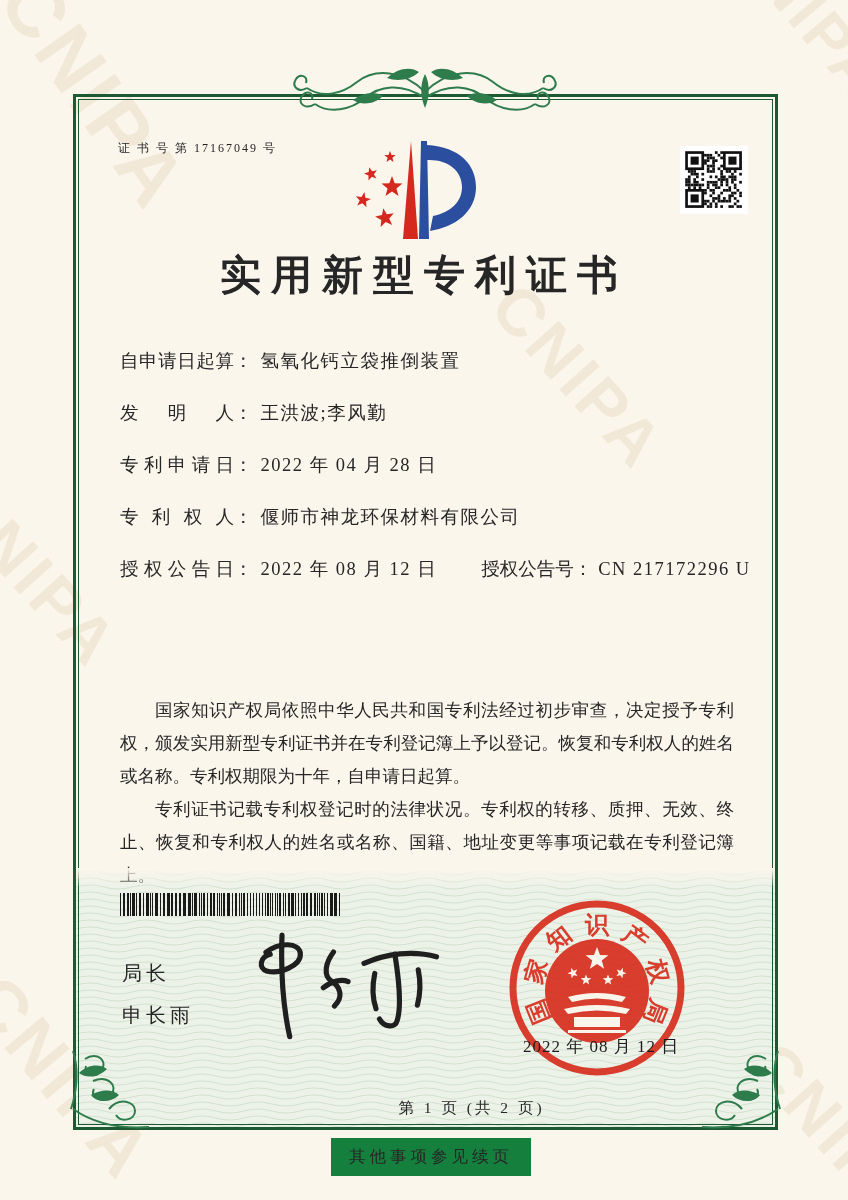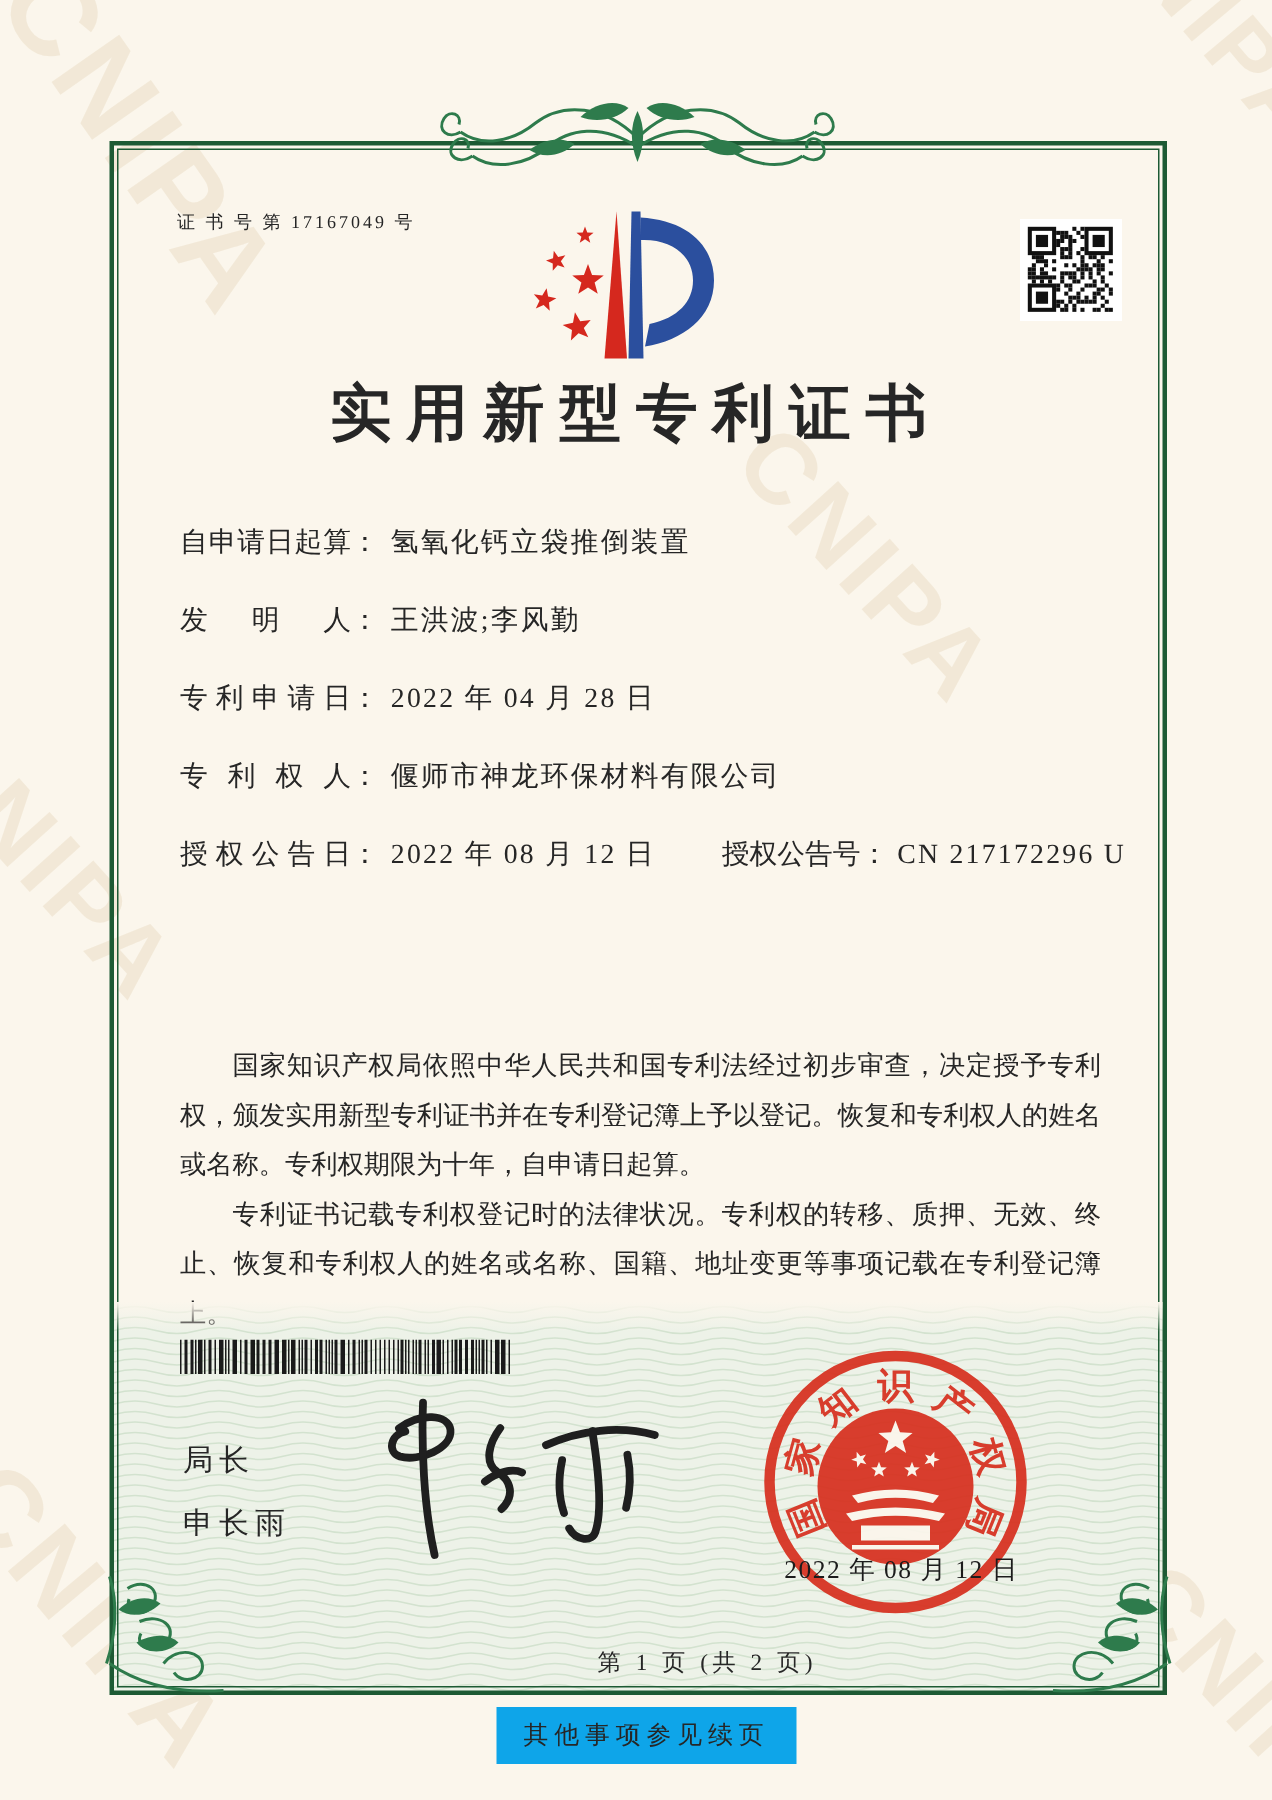--- a/index.html
+++ b/index.html
@@ -63,21 +63,21 @@
   .seal svg{position:absolute;inset:0;}
   .seal-ring{position:absolute;inset:0;}
   .seal-ch{position:absolute;left:50%;top:50%;width:28px;height:28px;margin:-14px;
            text-align:center;line-height:28px;font-size:24px;font-weight:bold;
            color:var(--seal-red,#d7301f);}
   .seal-date{position:absolute;left:515px;top:1035px;width:172px;text-align:center;
              font-size:17px;letter-spacing:1px;color:#1c1c1c;z-index:6;}
 
   .pageno{position:absolute;left:73px;width:797px;top:1098px;text-align:center;
           font-size:15.5px;letter-spacing:3px;z-index:2;}
-  .cont-note{position:absolute;left:331px;top:1138px;background:#0ea5e9;
+  .cont-note{position:absolute;left:331px;top:1138px;background:#15803d;
              padding:8px 18px;font-size:16.5px;letter-spacing:4px;}
 </style>
 </head>
 <body>
 
 <div class="page">
 
   <span class="wm wm1">CNIPA</span>
   <span class="wm wm2">CNIPA</span>
   <span class="wm wm3">CNIPA</span>

